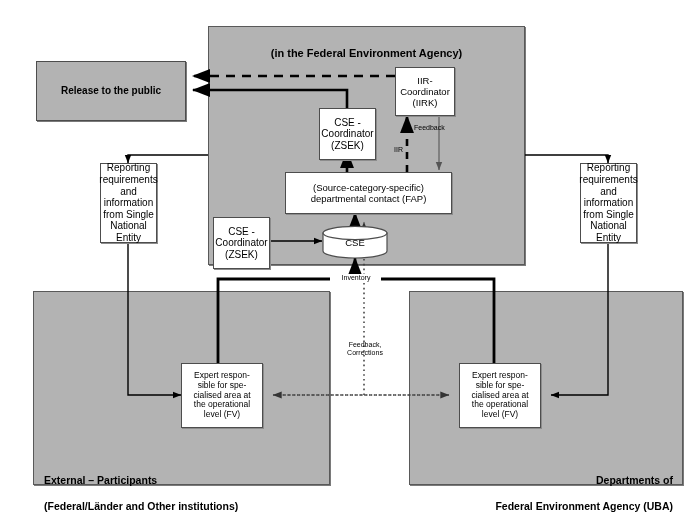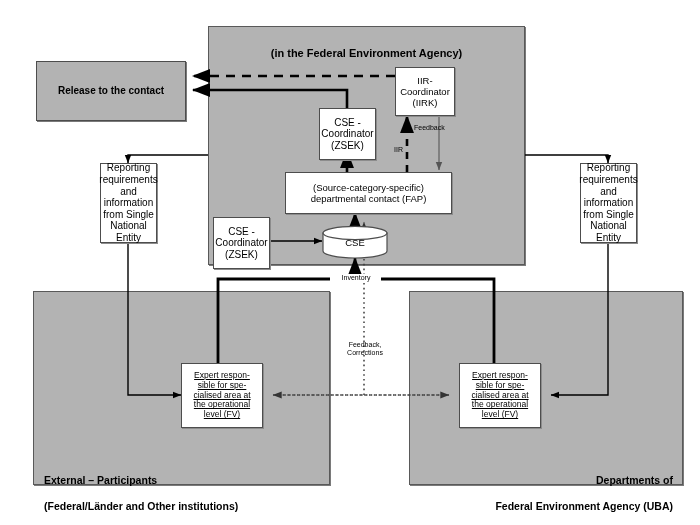--- a/index.html
+++ b/index.html
@@ -78,21 +78,21 @@
     width: 700px;
     height: 525px;
     pointer-events: none;
   }
   .t-title-top { font-size: 11px; }
   .t-release { font-size: 10px; font-weight: bold; }
   .t-iir { font-size: 9.5px; }
   .t-cse { font-size: 10px; }
   .t-fap { font-size: 9.5px; }
   .t-report { font-size: 10px; }
-  .t-expert { font-size: 8.5px; text-decoration: underline; }
+  .t-expert { font-size: 8.5px; }
   .t-db { font-size: 9.5px; }
 </style>
 </head>
 <body>
 
 <div id="stage">
 
   <div class="panel" style="left:208px; top:26px; width:317px; height:239px;"></div>
 
   <div class="panel" style="left:33px; top:291px; width:297px; height:194px;"></div>
@@ -156,21 +156,21 @@
     <div>External – Participants</div>
     <div>(Federal/Länder and Other institutions)</div>
   </div>
 
   <div class="panel-title" style="left:419px; top:461px; width:254px; text-align:right; font-size:10.5px; line-height:13px;">
     <div>Departments of</div>
     <div>Federal Environment Agency (UBA)</div>
   </div>
 
   <div class="graybox" style="left:36px; top:61px; width:150px; height:60px;">
-    <span class="box-text t-release">Release to the contact</span>
+    <span class="box-text t-release">Release to the public</span>
   </div>
 
   <div class="whitebox" style="left:395px; top:67px; width:60px; height:49px;">
     <span class="box-text t-iir">IIR-
 Coordinator
 (IIRK)</span>
   </div>
 
   <div class="whitebox" style="left:319px; top:108px; width:57px; height:52px;">
     <span class="box-text t-cse">CSE -

